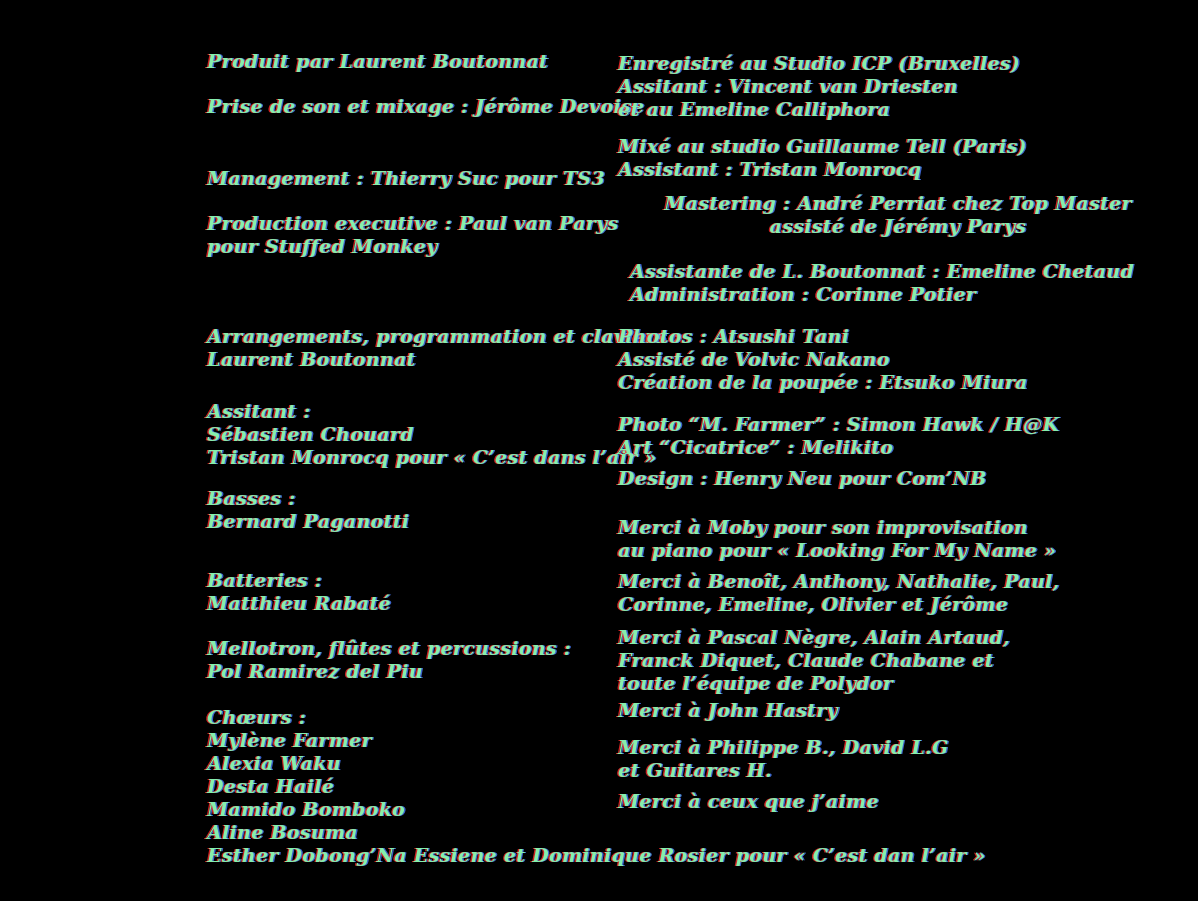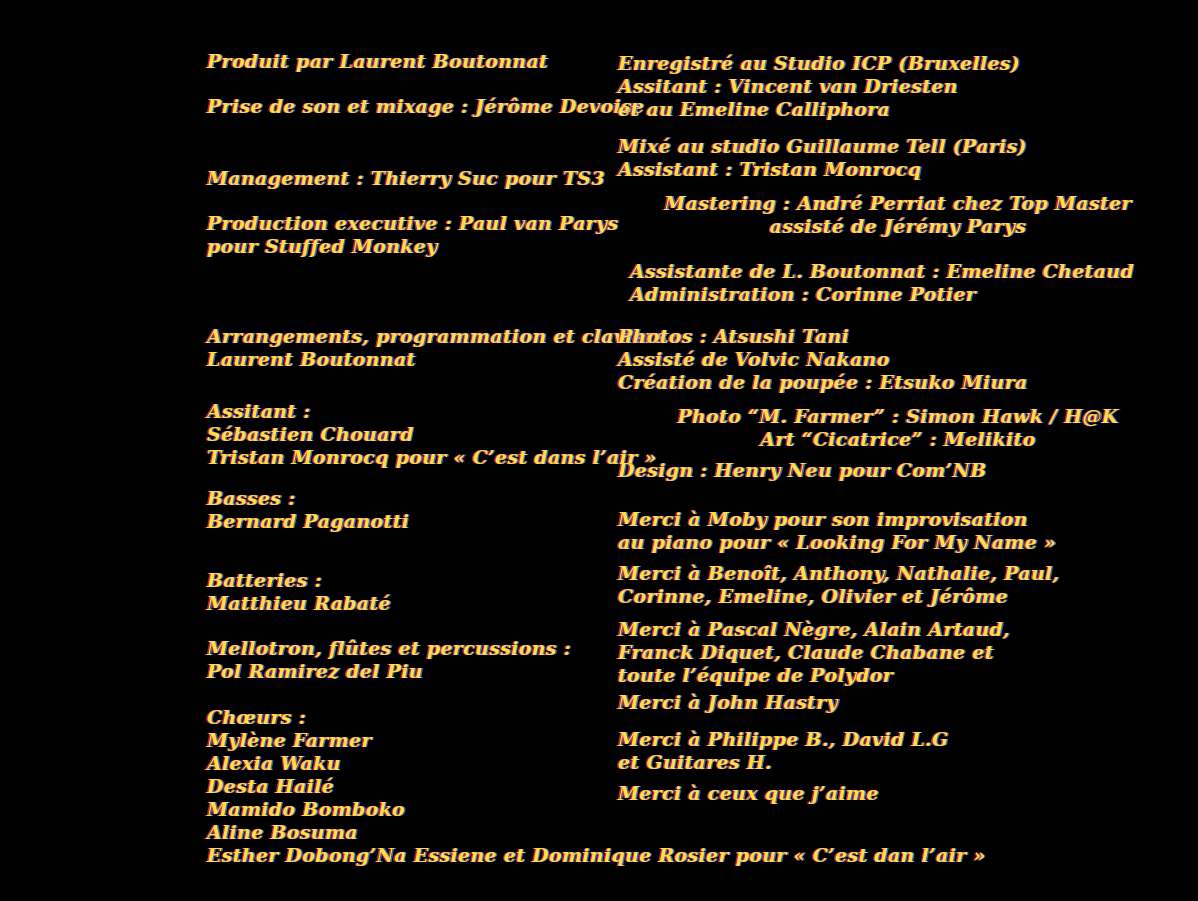--- a/index.html
+++ b/index.html
@@ -9,21 +9,21 @@
   }
   .page {
     position: relative;
     width: 1198px;
     height: 901px;
     background: #000000;
     overflow: hidden;
     font-family: "DejaVu Serif", serif;
     font-style: italic;
     font-weight: bold;
-    color: #fde047;
+    color: #86efac;
   }
   .col {
     position: absolute;
   }
   .col-left  { left: 207px; top: 50px; width: 420px; }
   .col-right { left: 618px; top: 52px; width: 560px; }
   .para { margin: 0; }
   .line {
     font-size: 19px;
     line-height: 23px;
@@ -45,21 +45,21 @@
   .col-left  .para:nth-of-type(8)  { margin-top: 36px; }
   .col-left  .para:nth-of-type(9)  { margin-top: 22px; }
   .col-left  .para:nth-of-type(10) { margin-top: 23px; }
 
   
   .col-right .para:nth-of-type(1)  { margin-top: 0; }
   .col-right .para:nth-of-type(2)  { margin-top: 14px; }
   .col-right .para:nth-of-type(3)  { margin-top: 11px; text-align: center; }
   .col-right .para:nth-of-type(4)  { margin-top: 22px; margin-left: 12px; }
   .col-right .para:nth-of-type(5)  { margin-top: 19px; }
-  .col-right .para:nth-of-type(6)  { margin-top: 11px; text-align: center; }
+  .col-right .para:nth-of-type(6)  { margin-top: 19px; }
   .col-right .para:nth-of-type(7)  { margin-top: 8px; }
   .col-right .para:nth-of-type(8)  { margin-top: 26px; }
   .col-right .para:nth-of-type(9)  { margin-top: 8px; }
   .col-right .para:nth-of-type(10) { margin-top: 10px; }
   .col-right .para:nth-of-type(11) { margin-top: 4px; }
   .col-right .para:nth-of-type(12) { margin-top: 14px; }
   .col-right .para:nth-of-type(13) { margin-top: 8px; }
 </style>
 </head>
 <body>

